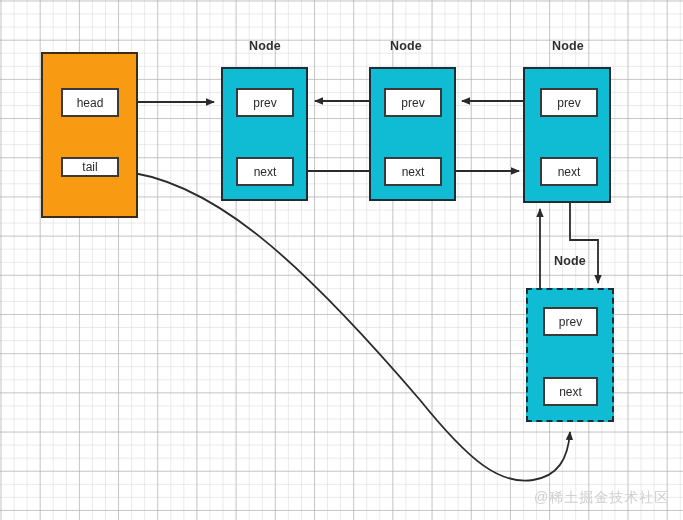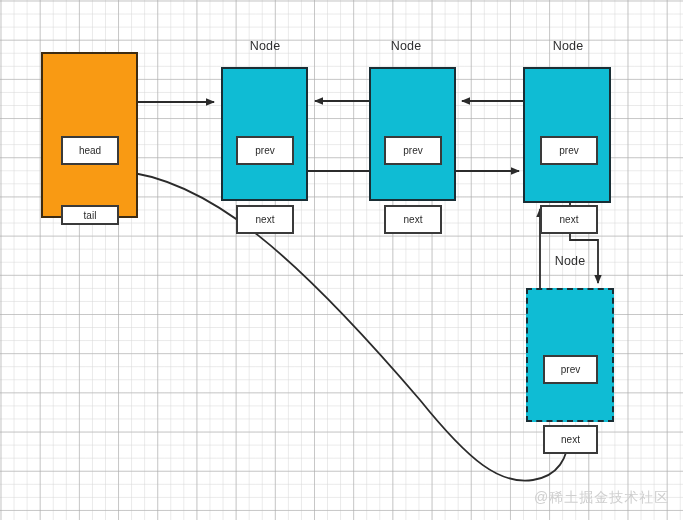--- a/index.html
+++ b/index.html
@@ -26,21 +26,21 @@
   .svg-layer {
     position: absolute;
     left: 0; top: 0;
     width: 683px;
     height: 520px;
   }
   .node-title {
     position: absolute;
     font-family: "Liberation Sans", sans-serif;
     font-size: 12.5px;
-    font-weight: normal;
+    font-weight: bold;
     color: #2f2f30;
     text-align: center;
     white-space: nowrap;
     letter-spacing: 0.2px;
   }
   .container-box {
     position: absolute;
     box-sizing: border-box;
   }
   .box-orange {
@@ -57,23 +57,22 @@
   }
   .field-box {
     position: absolute;
     box-sizing: border-box;
     background: #ffffff;
     border: 2px solid #3a3a3a;
     display: flex;
     align-items: center;
     justify-content: center;
     font-family: "Liberation Sans", sans-serif;
-    font-size: 10px;
+    font-size: 12px;
     color: #2b2b2b;
-    margin-top: 48px;
   }
   .watermark {
     position: absolute;
     font-family: Liberation Sans, sans-serif;
     font-size: 14px;
     color: #cfcfcf;
     white-space: nowrap;
     letter-spacing: 1px;
   }
 </style>

